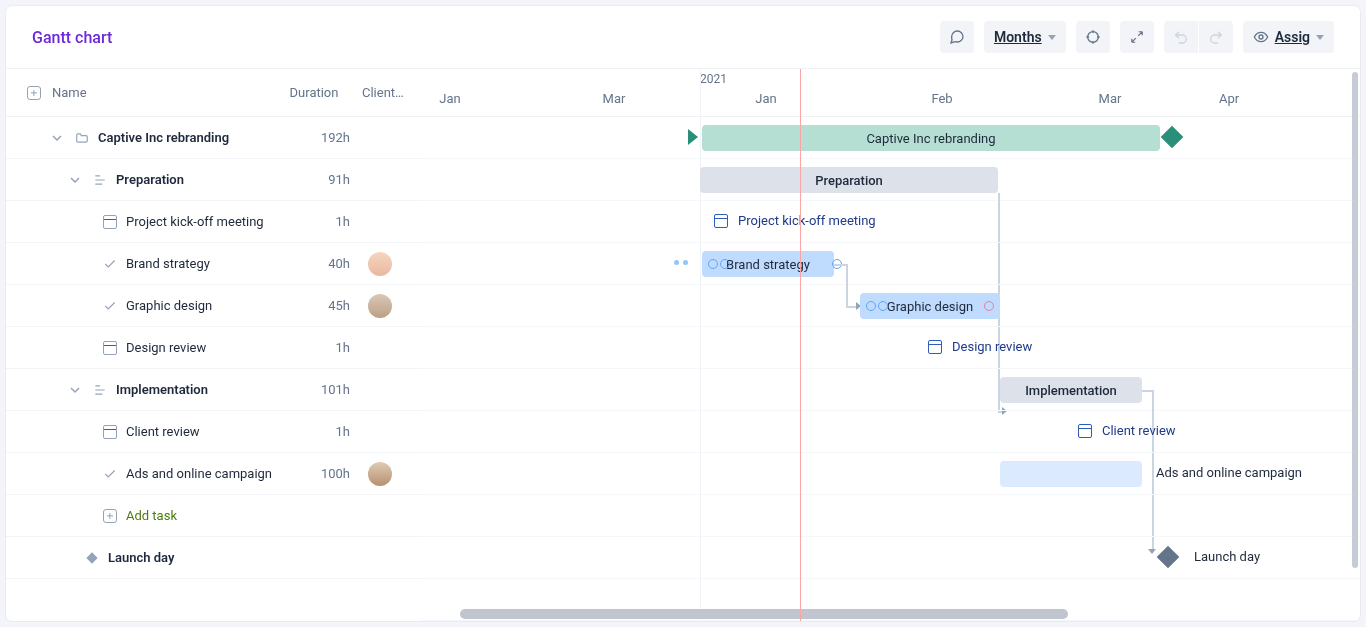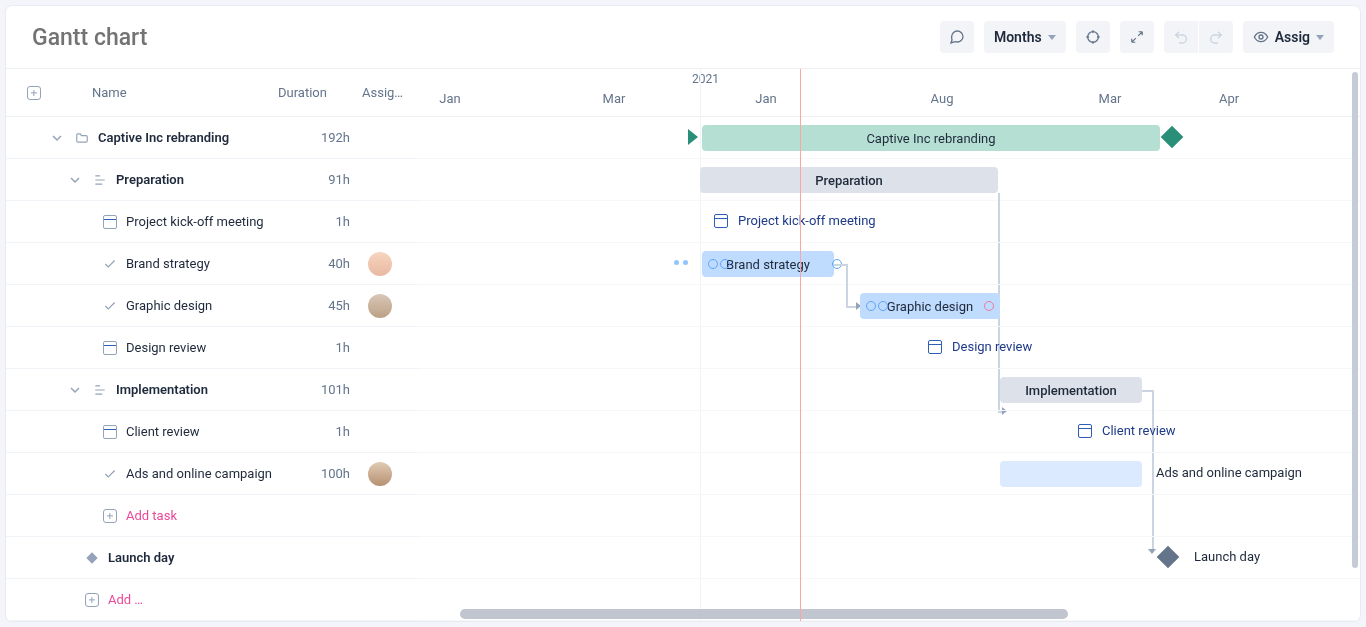--- a/index.html
+++ b/index.html
@@ -1,48 +1,48 @@
 <!DOCTYPE html>
 <html><head>
 <meta charset="utf-8">
 <style>
   * { box-sizing: border-box; margin: 0; padding: 0; }
   body { font-family: -apple-system, BlinkMacSystemFont, "Segoe UI", Roboto, sans-serif; background: #f3f5fb; font-size: 13px; color: #1e293b; }
   .card { margin: 6px; background: #fff; border-radius: 6px; box-shadow: 0 0 0 1px rgba(0,0,0,.04); overflow: hidden; position: relative; height: 615px; }
   .topbar { display: flex; align-items: center; padding: 10px 26px; height: 62px; }
-  .title { color: #737373; font-size: 23px; font-weight: 500; }
-  .toolbar { margin-left: auto; display: flex; gap: 10px; align-items: flex-start; }
+  .title { color: #6d28d9; font-size: 16px; font-weight: 500; }
+  .toolbar { margin-left: auto; display: flex; gap: 10px; align-items: flex-start; text-decoration: underline; }
   .tbtn { height: 32px; background: #f2f4f8; border-radius: 4px; display: inline-flex; align-items: center; justify-content: center; gap: 6px; padding: 0 10px; color: #475569; cursor: pointer; user-select: none; }
   .tbtn.iconOnly { width: 34px; padding: 0; }
   .tbtn strong { font-size: 14px; font-weight: 600; color: #1e293b; }
   .tbtn.disabled { color: #cbd5e1; }
   .caret-down { border-left: 4px solid transparent; border-right: 4px solid transparent; border-top: 5px solid #94a3b8; }
 
   .body { display: flex; height: calc(100% - 62px); }
 
   .left { width: 414px; flex: none; border-top: 1px solid #eef0f4; }
   .lhead { display:flex; align-items:center; height:48px; border-bottom:1px solid #eef0f4; padding:0 10px 0 46px; color:#64748b; font-size:13px; }
-  .lhead .colName { flex:1;margin-left:40px; }
-  .lhead .colDur { width:72px; text-align:left; }
+  .lhead .colName { flex:1; }
+  .lhead .colDur { width:72px; text-align:center; }
   .lhead .colAssig { width:60px; padding-left:12px; overflow:hidden; text-overflow:ellipsis; white-space:nowrap; }
 
   .row { display:flex; align-items:center; height:42px; border-bottom:1px solid #f1f3f8; padding-right:10px; }
   .row .colName { flex:1; display:flex; align-items:center; gap:8px; }
   .row .colDur { width:72px; text-align:right; color:#64748b; }
   .row .colAssig { width:60px; display:flex; justify-content:center; }
   .row .bold { font-weight:600; }
   .chev { width:18px; display:inline-flex; justify-content:center; }
   .chev svg path { stroke:#94a3b8; }
   .ic { width:16px; height:16px; display:inline-flex; align-items:center; justify-content:center; color:#94a3b8; flex:none; }
   .avatar { width:24px; height:24px; border-radius:50%; background:#e2e8f0; box-shadow:0 0 0 2px #fff; background-size:cover; }
   .plusSquare { width:14px; height:14px; border:1.3px solid #94a3b8; border-radius:3px; position:relative; }
   .plusSquare:before, .plusSquare:after { content:""; position:absolute; background:#94a3b8; }
   .plusSquare:before { left:3px; right:3px; top:50%; height:1.3px; transform:translateY(-50%); }
   .plusSquare:after { top:3px; bottom:3px; left:50%; width:1.3px; transform:translateX(-50%); }
-  .muted { color:#ec4899; }
+  .muted { color:#4d7c0f; }
 
   .right { flex:1; position:relative; overflow:hidden; border-top:1px solid #eef0f4; }
   .rhead { height:48px; border-bottom:1px solid #eef0f4; position:relative; }
   .year { position:absolute; top:3px; color:#64748b; font-size:12px; }
   .mlabel { position:absolute; bottom:10px; transform:translateX(-50%); color:#64748b; font-size:13px; }
   .gridline { position:absolute; top:0; bottom:0; width:1px; background:#f1f3f8; }
   .today { position:absolute; top:0; bottom:0; width:1px; background:#fca5a5; z-index:2; }
   .rbody { position:absolute; top:48px; left:0; right:0; bottom:0; }
   .lane { height:42px; border-bottom:1px solid #f5f7fb; position:relative; }
 
@@ -135,21 +135,21 @@
   </div>
 
   <div class="body">
     <div class="left">
       <div class="lhead">
         <span class="ic" style="margin-left:-26px; margin-right:10px">
             <span class="plusSquare"></span>
           </span>
         <div class="colName">Name</div>
         <div class="colDur">Duration</div>
-        <div class="colAssig">Assig…</div>
+        <div class="colAssig">Client…</div>
       </div>
 
       <div class="row" style="padding-left:42px">
         <div class="colName">
           <span class="chev">
               <svg width="10" height="10" viewBox="0 0 10 10" fill="none">
                 <path d="M1 3l4 4 4-4" stroke-width="1.5"></path>
               </svg>
             </span>
           <span class="ic">
@@ -292,40 +292,30 @@
         <div class="colName">
             <span class="ic">
               <span style="width:8px;height:8px;background:#94a3b8;transform:rotate(45deg);display:inline-block"></span>
             </span>
             <span class="bold">Launch day</span>
           </div>
         <div class="colDur"></div>
           <div class="colAssig"></div>
       </div>
 
-      <div class="row" style="padding-left:78px">
-        <div class="colName">
-            <span class="ic">
-              <span class="plusSquare"></span>
-            </span>
-            <span class="muted">Add …</span>
-          </div>
-        <div class="colDur"></div>
-          <div class="colAssig"></div>
-      </div>
     </div>
 
     <div class="right">
       <div class="rhead">
         <div class="gridline" style="left:280px"></div>
-        <div class="year" style="left:272px">2021</div>
+        <div class="year" style="left:280px">2021</div>
         <div class="mlabel" style="left:30px">Jan</div>
         <div class="mlabel" style="left:194px">Mar</div>
         <div class="mlabel" style="left:346px">Jan</div>
-        <div class="mlabel" style="left:522px">Aug</div>
+        <div class="mlabel" style="left:522px">Feb</div>
         <div class="mlabel" style="left:690px">Mar</div>
         <div class="mlabel" style="left:809px">Apr</div>
       </div>
       <div class="gridline" style="left:280px"></div>
       <div class="today" style="left:380px"></div>
 
       <div class="rbody">
 
         <div class="lane">
           <span class="tri right" style="position:absolute; left:268px; top:12px"></span>

